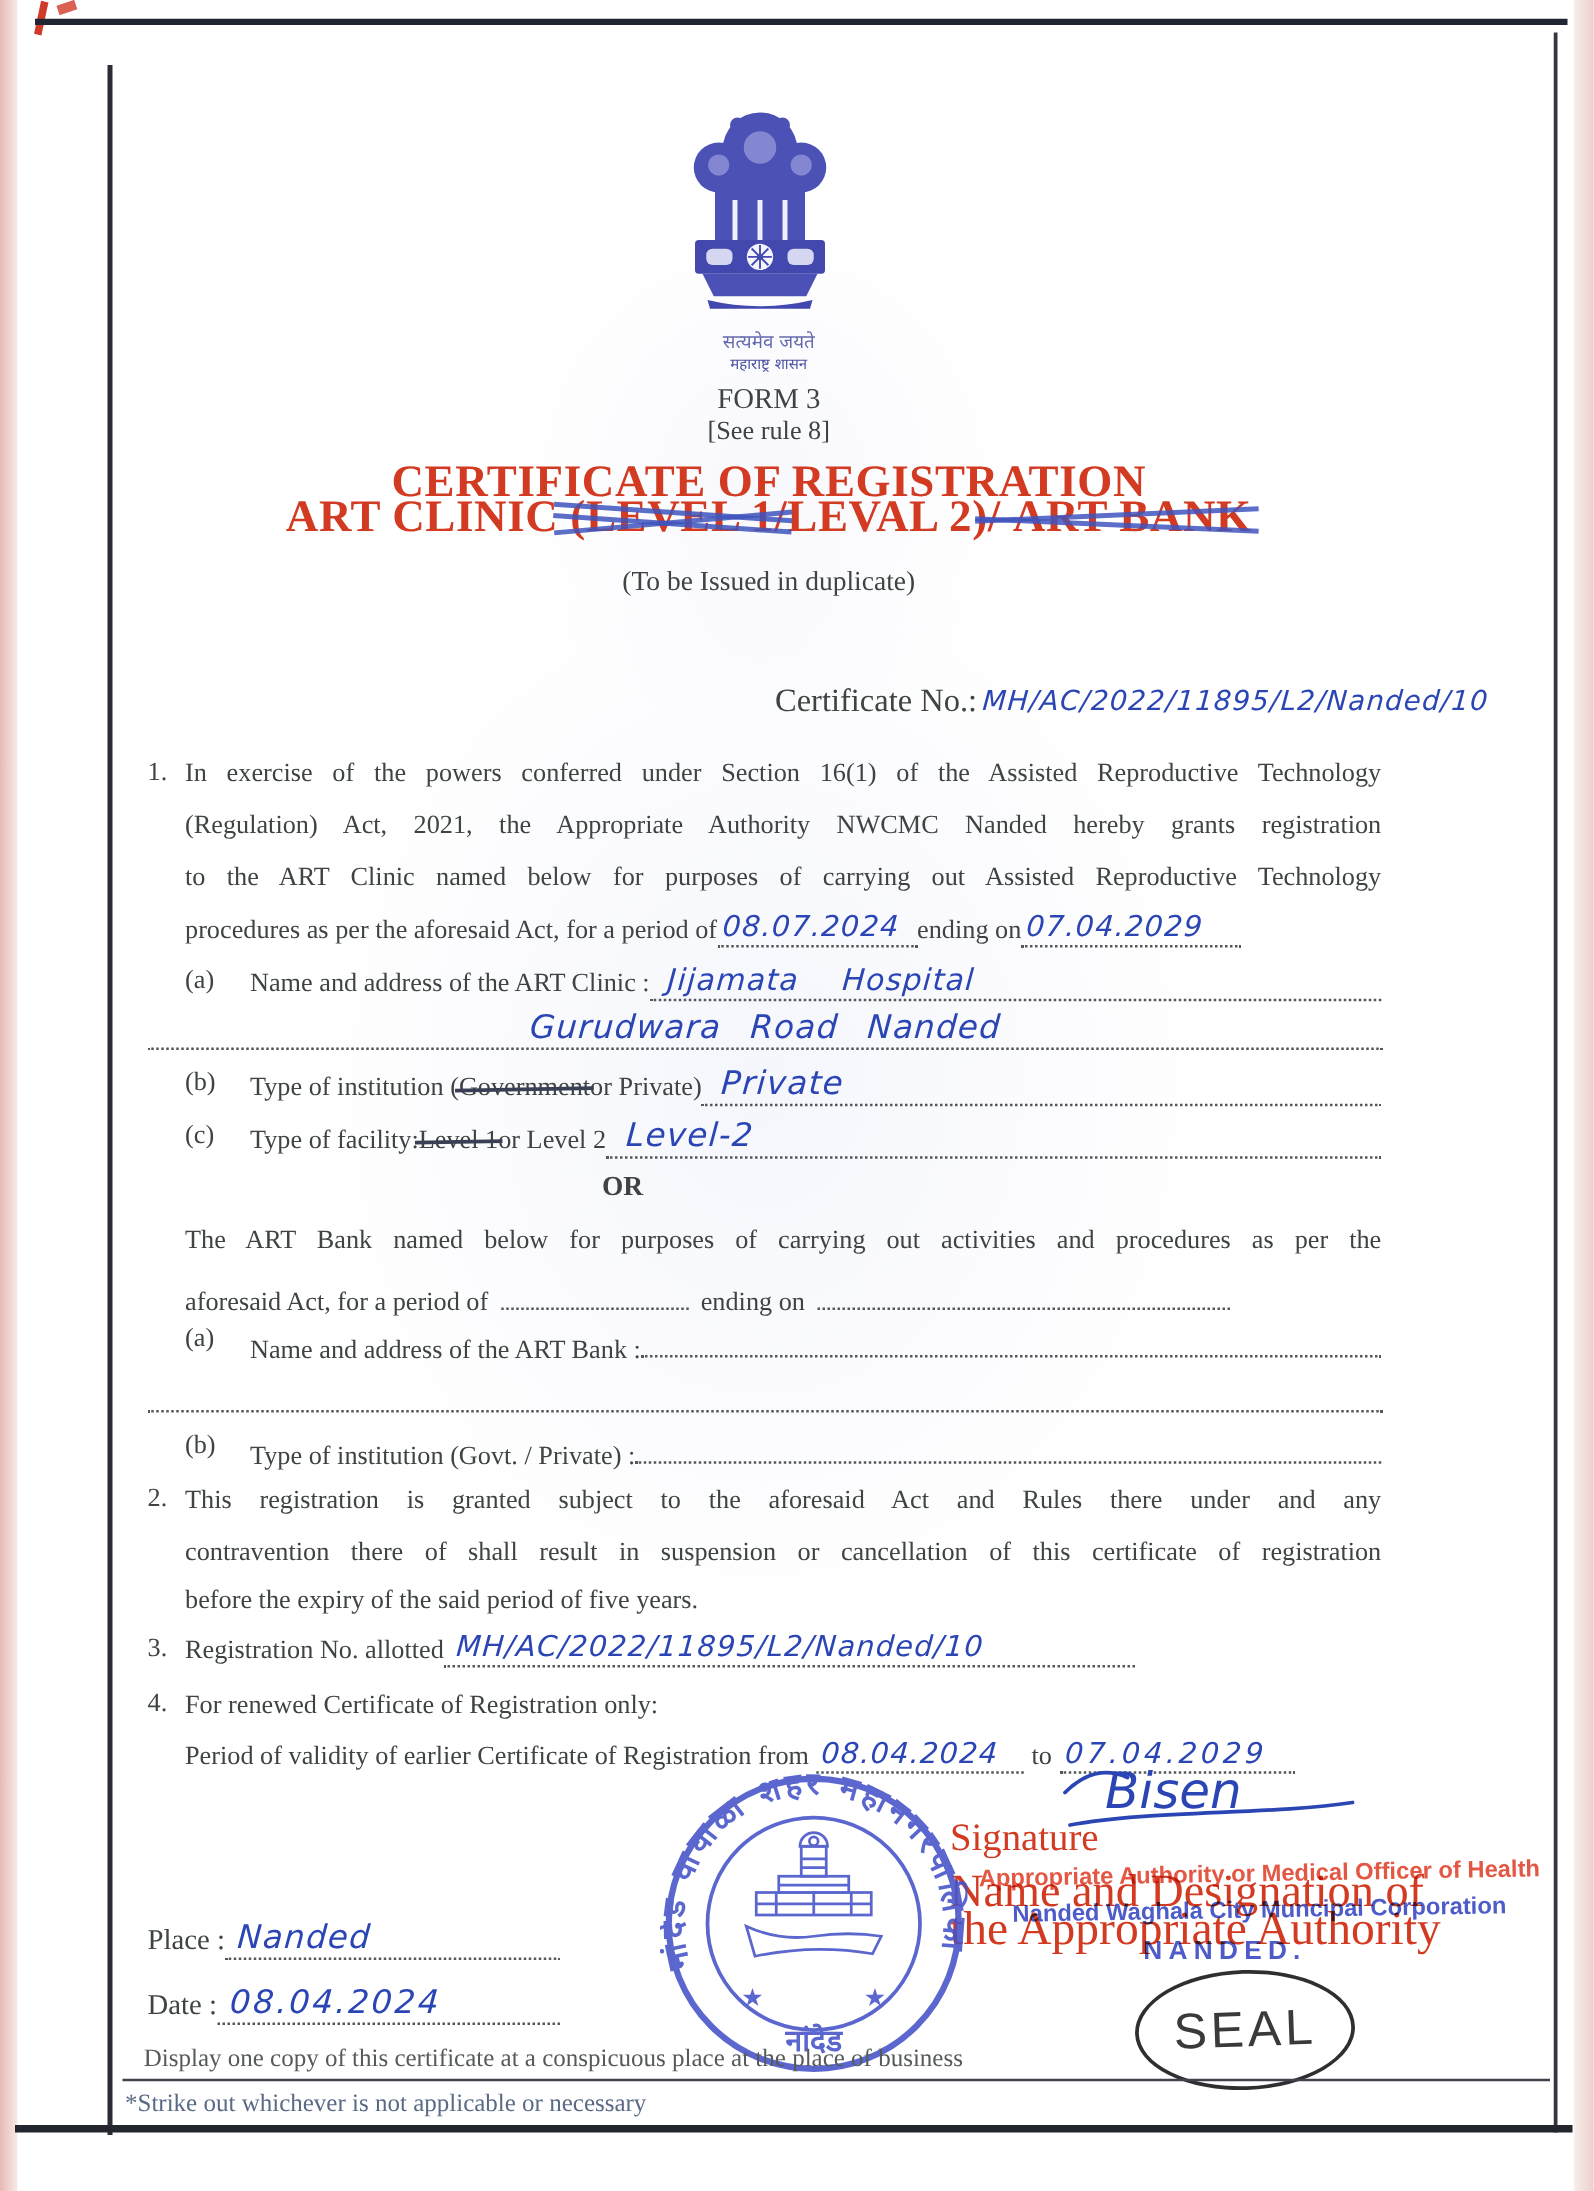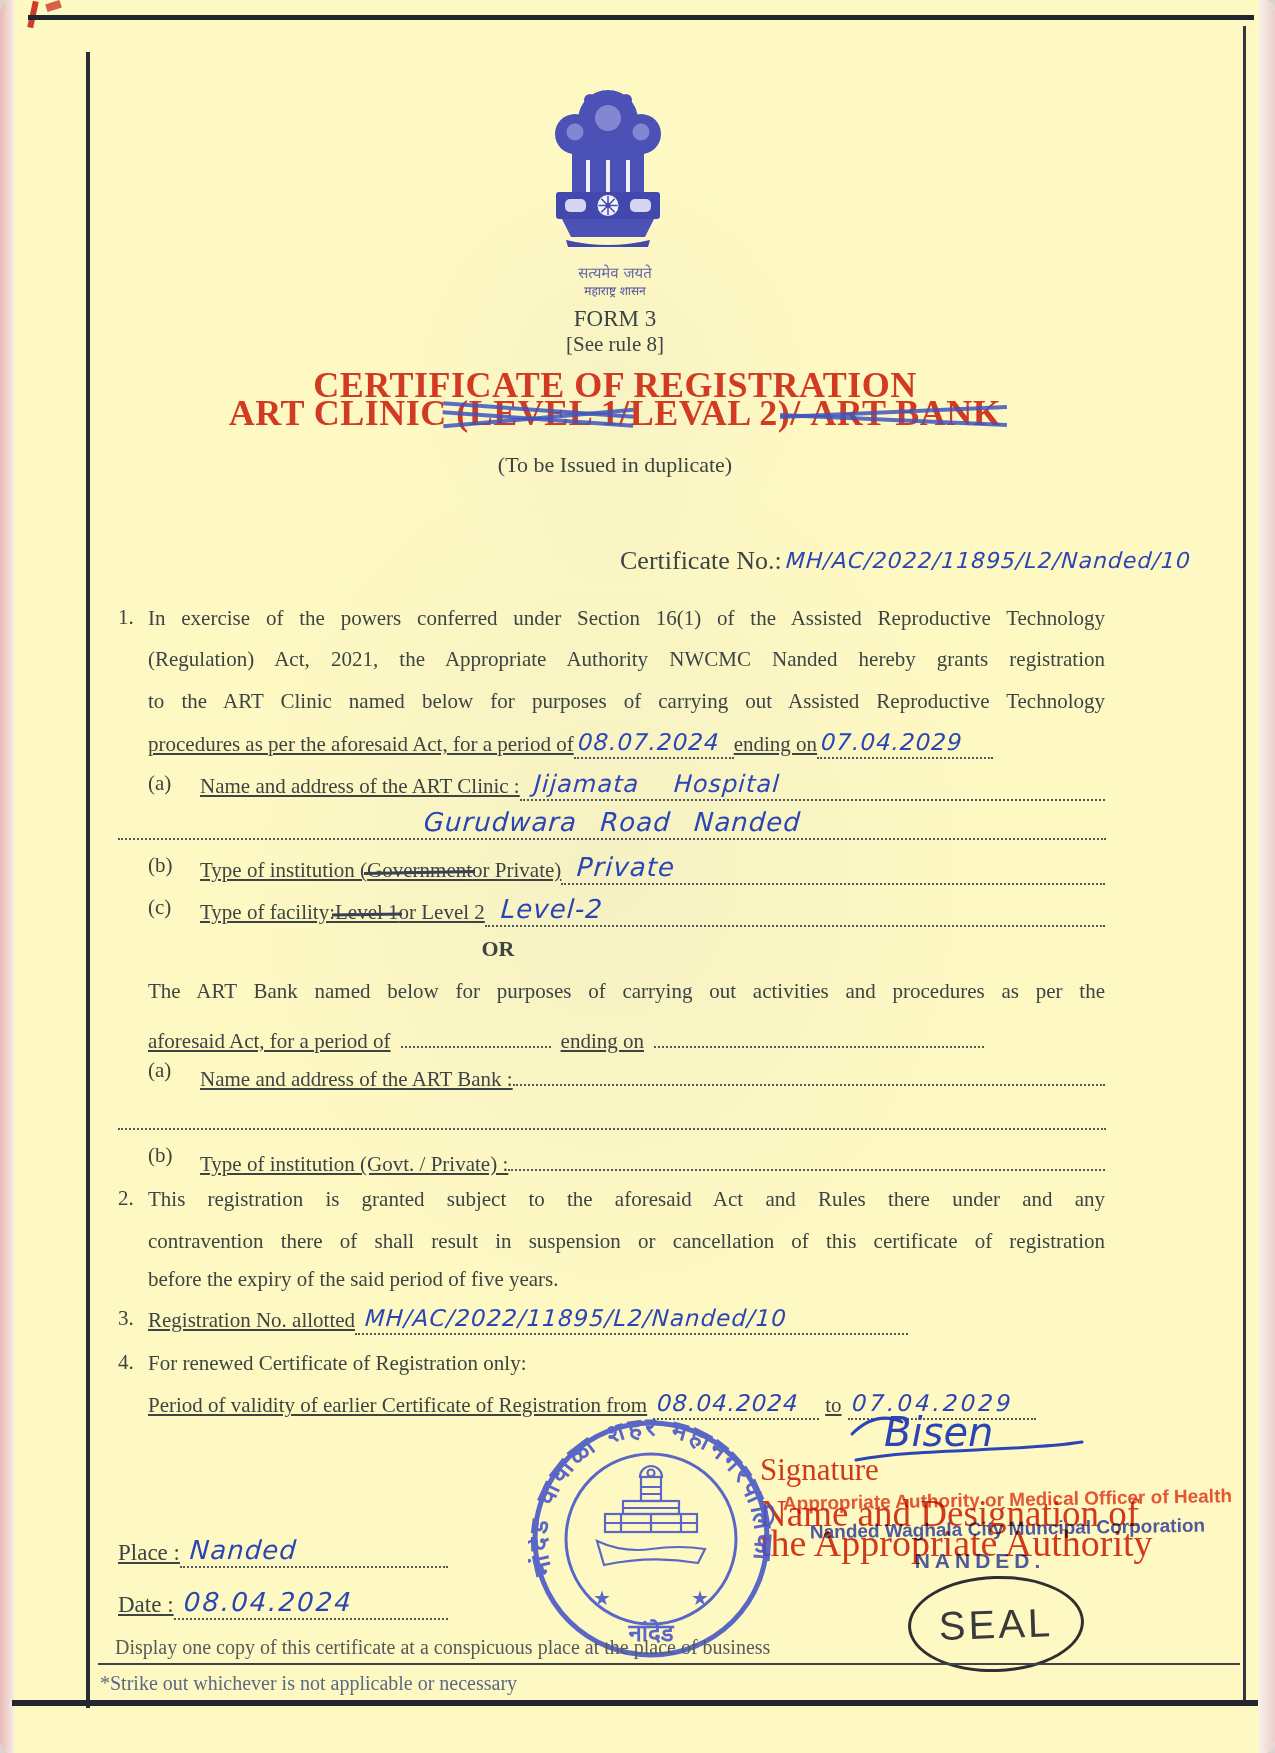--- a/index.html
+++ b/index.html
@@ -1,17 +1,17 @@
 <!DOCTYPE html>
 <html style="--title_red: #d23a22; --ink_blue: #2b46b4; --pen_blue: #3f55bd; --stamp_blue: #3f4ec6; --stamp_red: #e14a34; --text_dark: #3e4442;"><head>
 <meta charset="utf-8">
 <style>
   html,body{margin:0;padding:0;}
   body{background:#d8d5d0;font-family:"Liberation Serif",serif;}
-  #page{position:relative;width:1275px;height:1753px;background:#fef9c3;overflow:hidden;border-radius:12px;}
+  #page{position:relative;width:1275px;height:1753px;background:#ffffff;overflow:hidden;}
   
   .edge-left{position:absolute;left:0;top:0;width:14px;height:1753px;background:linear-gradient(to right,#e8b9b5,#f7ebe8);}
   .edge-right{position:absolute;left:1259px;top:0;width:16px;height:1753px;background:linear-gradient(to left,#eccfca,#f8efec);}
   .redmark1{position:absolute;left:30px;top:1px;width:6px;height:27px;background:#cf3b2a;transform:rotate(12deg);}
   .redmark2{position:absolute;left:46px;top:2px;width:15px;height:8px;background:#cf3b2a;transform:rotate(-18deg);opacity:.8;}
   
   .b-top{position:absolute;left:28px;top:15px;width:1226px;height:5px;background:#202631;}
   .b-left{position:absolute;left:86px;top:52px;width:4px;height:1656px;background:#2a2d36;}
   .b-right{position:absolute;left:1243px;top:26px;width:3px;height:1680px;background:#34373f;}
   .b-bottom{position:absolute;left:12px;top:1700px;width:1246px;height:6px;background:#23262e;}
@@ -23,21 +23,21 @@
        background:radial-gradient(ellipse at center,rgba(120,130,215,.05),rgba(120,130,215,0) 65%);}
   
   .abs{position:absolute;}
   .ctr{position:absolute;left:115px;width:1000px;text-align:center;}
   .printed{font-family:"Liberation Serif",serif;color:var(--text_dark,#3e4442);}
   .line{position:absolute;left:148px;width:957px;font-size:21px;line-height:26px;
         font-family:"Liberation Serif",serif;color:var(--text_dark,#3e4442);}
   .just{text-align:justify;text-align-last:justify;}
   .fline{position:absolute;display:flex;align-items:baseline;font-size:21px;
          font-family:"Liberation Serif",serif;color:var(--text_dark,#3e4442);}
-  .lbl{white-space:nowrap;text-decoration:underline;}
+  .lbl{white-space:nowrap;}
   .num{position:absolute;font-size:21px;font-family:"Liberation Serif",serif;color:var(--text_dark,#3e4442);}
   .dots{display:inline-block;border-bottom:2px dotted #54585b;min-height:26px;}
   .grow{flex:1;}
   .hw{display:inline-block;font-family:"DejaVu Sans",sans-serif;font-style:italic;
       color:var(--ink_blue,#2b46b4);font-size:24px;letter-spacing:1px;position:relative;top:-1px;
       transform:skewX(-4deg);white-space:nowrap;}
   .hw-sm{font-size:22px;}
   .ws-wide{word-spacing:26px;}
   
   .title{font-weight:bold;font-size:36px;letter-spacing:.5px;color:var(--title_red,#d23a22);

